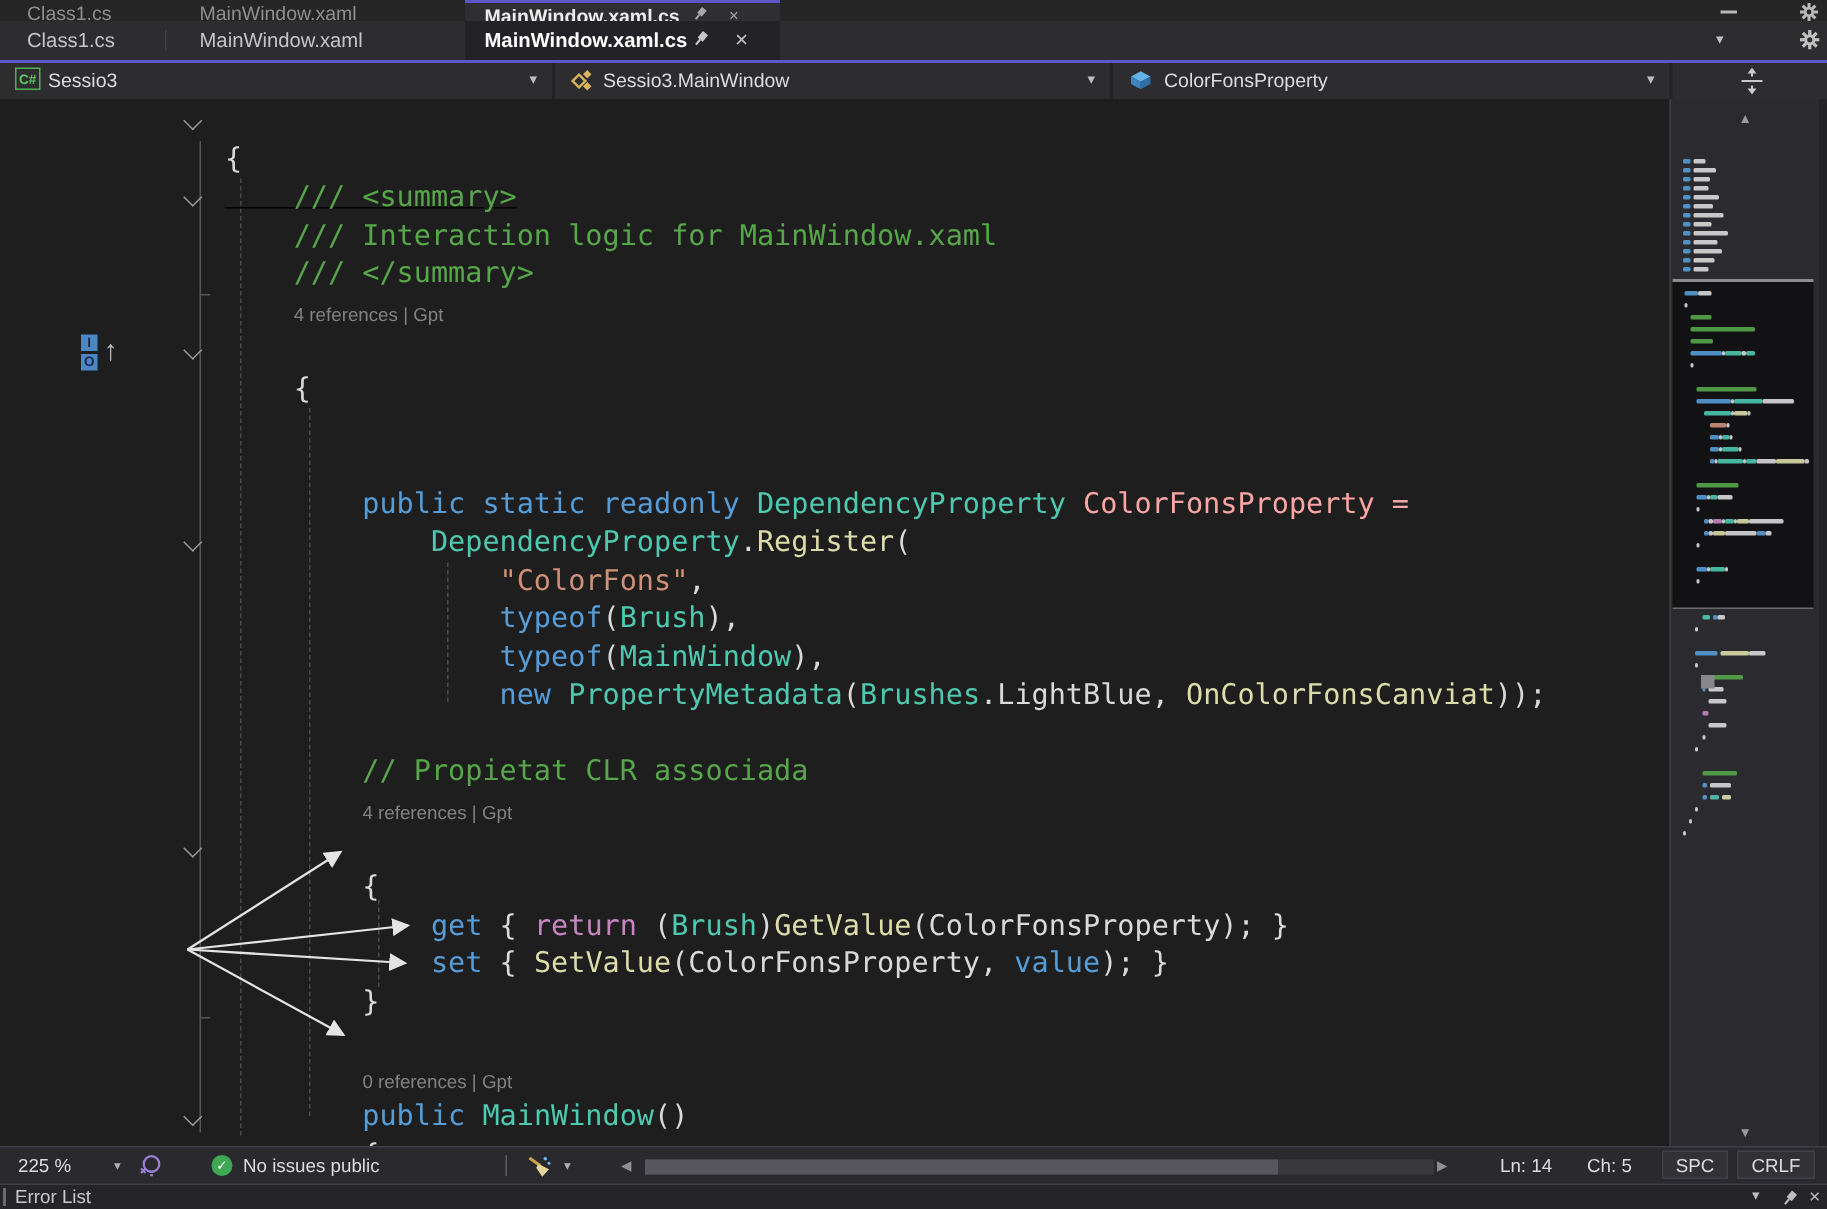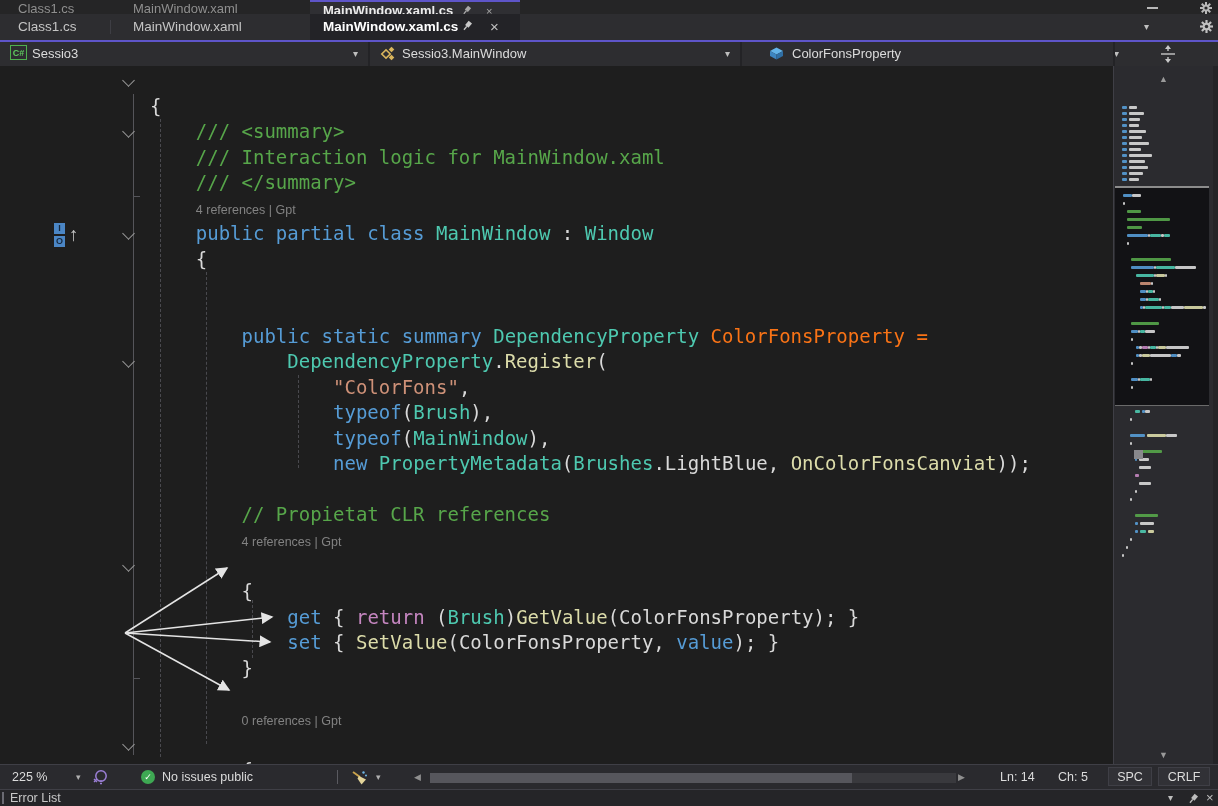--- a/index.html
+++ b/index.html
@@ -159,21 +159,21 @@
       <span class="icph">
         <svg width="16" height="16" viewBox="0 0 16 16">
           <rect x="3" y="5" width="6" height="6" transform="rotate(45 6 8)" fill="none" stroke="#D9B55C" stroke-width="1.6"></rect>
           <rect x="9.5" y="1.5" width="4" height="4" transform="rotate(45 11.5 3.5)" fill="#D9B55C"></rect>
           <rect x="9.5" y="9.5" width="4" height="4" transform="rotate(45 11.5 11.5)" fill="#D9B55C"></rect>
         </svg>
       </span>
       <span class="lbl">Sessio3.MainWindow</span>
       <span class="caret">▾</span>
     </div>
-    <div class="combo" id="combo-member" style="left:758px;width:371px;border-right:none;">
+    <div class="combo" id="combo-member" style="left:742px;width:371px;border-right:none;">
       <span class="icph">
         <svg width="17" height="15" viewBox="0 0 17 15">
           <path d="M2 5 L8.5 1.5 L15 5 L8.5 8.5 Z" fill="#63B3E8"></path>
           <path d="M2 5 V10 L8.5 13.5 V8.5 Z" fill="#3D85C0"></path>
           <path d="M15 5 V10 L8.5 13.5 V8.5 Z" fill="#2F6FA5"></path>
         </svg>
       </span>
       <span class="lbl">ColorFonsProperty</span>
       <span class="caret">▾</span>
     </div>
@@ -195,45 +195,45 @@
     <div class="otick" style="left:133px;top:612px;"></div>
 
     <div class="vline dash" style="left:160px;top:53px;height:638px;"></div>
     <div class="vline dash" style="left:206px;top:206px;height:472px;"></div>
     <div class="vline dash" style="left:252px;top:534px;height:58px;"></div>
     <div class="vline dash" style="left:298px;top:309px;height:93px;"></div>
 
     <div id="code-lines">
         <div class="cl" style="top: 2px;"><span class="chev"></span></div>
         <div class="cl" style="top: 27.55px;"><span><span style="color: rgb(217, 217, 217);">{</span></span></div>
-        <div class="cl" style="top: 53.1px;"><span class="chev"></span><span><span>    </span><span style="color: rgb(87, 166, 74);">/// &lt;summary&gt;</span></span></div>
+        <div class="cl" style="top: 53.1px; text-decoration: underline;"><span class="chev"></span><span><span>    </span><span style="color: rgb(87, 166, 74);">/// &lt;summary&gt;</span></span></div>
         <div class="cl" style="top: 78.65px;"><span><span>    </span><span style="color: rgb(87, 166, 74);">/// Interaction logic for MainWindow.xaml</span></span></div>
         <div class="cl" style="top: 104.2px;"><span><span>    </span><span style="color: rgb(87, 166, 74);">/// &lt;/summary&gt;</span></span></div>
         <div class="cl lens" style="top: 129.75px;"><span style="margin-left: 45.8px; color: rgb(130, 130, 130);">4 references | Gpt</span></div>
-        <div class="cl" style="top: 155.3px;"><span class="chev"></span><span><span>    </span><span style="color: rgb(86, 156, 214);">public partial class</span><span style="color: rgb(217, 217, 217);"> </span><span style="color: rgb(78, 201, 176);">MainWindow</span><span style="color: rgb(217, 217, 217);"> : </span><span style="color: rgb(78, 201, 176);">Window</span></span></div>
+        <div class="cl" style="top: 155.3px;"><span class="chev"></span></div>
         <div class="cl" style="top: 180.85px;"><span><span>    </span><span style="color: rgb(217, 217, 217);">{</span></span></div>
         <div class="cl" style="top: 206.4px;"><span></span></div>
         <div class="cl" style="top: 231.95px;"><span><span>        </span></span></div>
-        <div class="cl" style="top: 257.5px;"><span><span>        </span><span style="color: rgb(86, 156, 214);">public static summary</span><span style="color: rgb(217, 217, 217);"> </span><span style="color: rgb(78, 201, 176);">DependencyProperty</span><span style="color: #f97316; margin-top: 16px;"> ColorFonsProperty =</span></span></div>
+        <div class="cl" style="top: 257.5px;"><span><span>        </span><span style="color: rgb(86, 156, 214);">public static readonly</span><span style="color: rgb(217, 217, 217);"> </span><span style="color: rgb(78, 201, 176);">DependencyProperty</span><span style="color: #fca5a5; margin-top: 16px;"> ColorFonsProperty =</span></span></div>
         <div class="cl" style="top: 283.05px;"><span class="chev"></span><span><span>            </span><span style="color: rgb(78, 201, 176);">DependencyProperty</span><span style="color: rgb(217, 217, 217);">.</span><span style="color: rgb(220, 220, 170);">Register</span><span style="color: rgb(217, 217, 217);">(</span></span></div>
         <div class="cl" style="top: 308.6px;"><span><span>                </span><span style="color: rgb(206, 145, 120);">"ColorFons"</span><span style="color: rgb(217, 217, 217);">,</span></span></div>
         <div class="cl" style="top: 334.15px;"><span><span>                </span><span style="color: rgb(86, 156, 214);">typeof</span><span style="color: rgb(217, 217, 217);">(</span><span style="color: rgb(78, 201, 176);">Brush</span><span style="color: rgb(217, 217, 217);">),</span></span></div>
         <div class="cl" style="top: 359.7px;"><span><span>                </span><span style="color: rgb(86, 156, 214);">typeof</span><span style="color: rgb(217, 217, 217);">(</span><span style="color: rgb(78, 201, 176);">MainWindow</span><span style="color: rgb(217, 217, 217);">),</span></span></div>
         <div class="cl" style="top: 385.25px;"><span><span>                </span><span style="color: rgb(86, 156, 214);">new</span><span style="color: rgb(217, 217, 217);"> </span><span style="color: rgb(78, 201, 176);">PropertyMetadata</span><span style="color: rgb(217, 217, 217);">(</span><span style="color: rgb(78, 201, 176);">Brushes</span><span style="color: rgb(217, 217, 217);">.LightBlue, </span><span style="color: rgb(220, 220, 170);">OnColorFonsCanviat</span><span style="color: rgb(217, 217, 217);">));</span></span></div>
         <div class="cl" style="top: 410.8px;"><span></span></div>
-        <div class="cl" style="top: 436.35px;"><span><span>        </span><span style="color: rgb(87, 166, 74);">// Propietat CLR references</span></span></div>
+        <div class="cl" style="top: 436.35px;"><span><span>        </span><span style="color: rgb(87, 166, 74);">// Propietat CLR associada</span></span></div>
         <div class="cl lens" style="top: 461.9px;"><span style="margin-left: 91.6px; color: rgb(130, 130, 130);">4 references | Gpt</span></div>
         <div class="cl" style="top: 487.45px;"><span class="chev"></span></div>
         <div class="cl" style="top: 513px;"><span><span>        </span><span style="color: rgb(217, 217, 217);">{</span></span></div>
         <div class="cl" style="top: 538.55px;"><span><span>            </span><span style="color: rgb(86, 156, 214);">get</span><span style="color: rgb(217, 217, 217);"> { </span><span style="color: rgb(197, 134, 192);">return</span><span style="color: rgb(217, 217, 217);"> (</span><span style="color: rgb(78, 201, 176);">Brush</span><span style="color: rgb(217, 217, 217);">)</span><span style="color: rgb(220, 220, 170);">GetValue</span><span style="color: rgb(217, 217, 217);">(ColorFonsProperty); }</span></span></div>
         <div class="cl" style="top: 564.1px;"><span><span>            </span><span style="color: rgb(86, 156, 214);">set</span><span style="color: rgb(217, 217, 217);"> { </span><span style="color: rgb(220, 220, 170);">SetValue</span><span style="color: rgb(217, 217, 217);">(ColorFonsProperty, </span><span style="color: rgb(86, 156, 214);">value</span><span style="color: rgb(217, 217, 217);">); }</span></span></div>
         <div class="cl" style="top: 589.65px;"><span><span>        </span><span style="color: rgb(217, 217, 217);">}</span></span></div>
         <div class="cl" style="top: 615.2px;"><span></span></div>
         <div class="cl lens" style="top: 640.75px;"><span style="margin-left: 91.6px; color: rgb(130, 130, 130);">0 references | Gpt</span></div>
-        <div class="cl" style="top: 666.3px;"><span class="chev"></span></div>
+        <div class="cl" style="top: 666.3px;"><span class="chev"></span><span><span>        </span><span style="color: rgb(86, 156, 214);">public</span><span style="color: rgb(217, 217, 217);"> </span><span style="color: rgb(78, 201, 176);">MainWindow</span><span style="color: rgb(217, 217, 217);">()</span></span></div>
         <div class="cl" style="top: 691.85px;"><span><span>        </span><span style="color: rgb(217, 217, 217);">{</span></span></div>
       </div>
 
     <div id="inherit-glyph">
       <div class="io-box" style="left:0;top:0;">I</div>
       <div class="io-box" style="left:0;top:13px;">O</div>
       <span id="io-arrow">↑</span>
     </div>
 
     <svg id="arrow-layer" width="1113" height="698">

